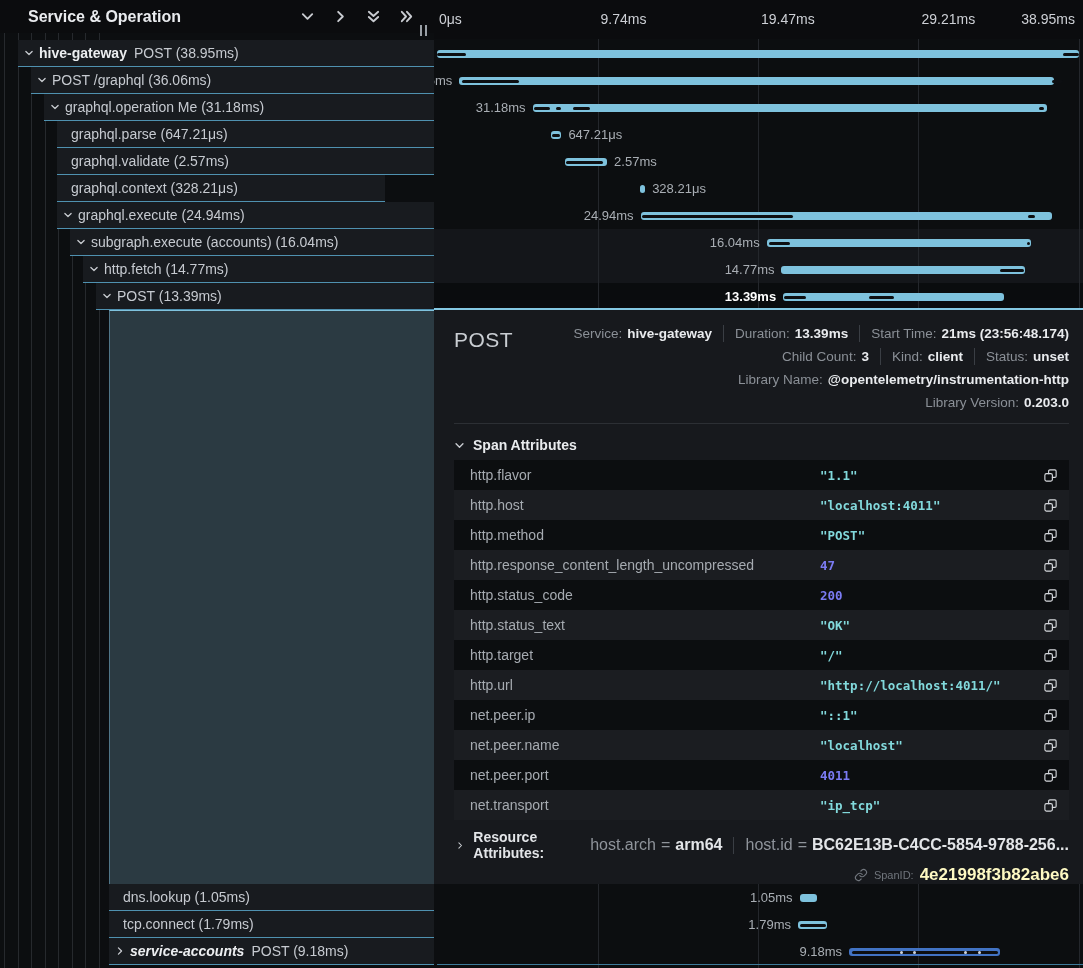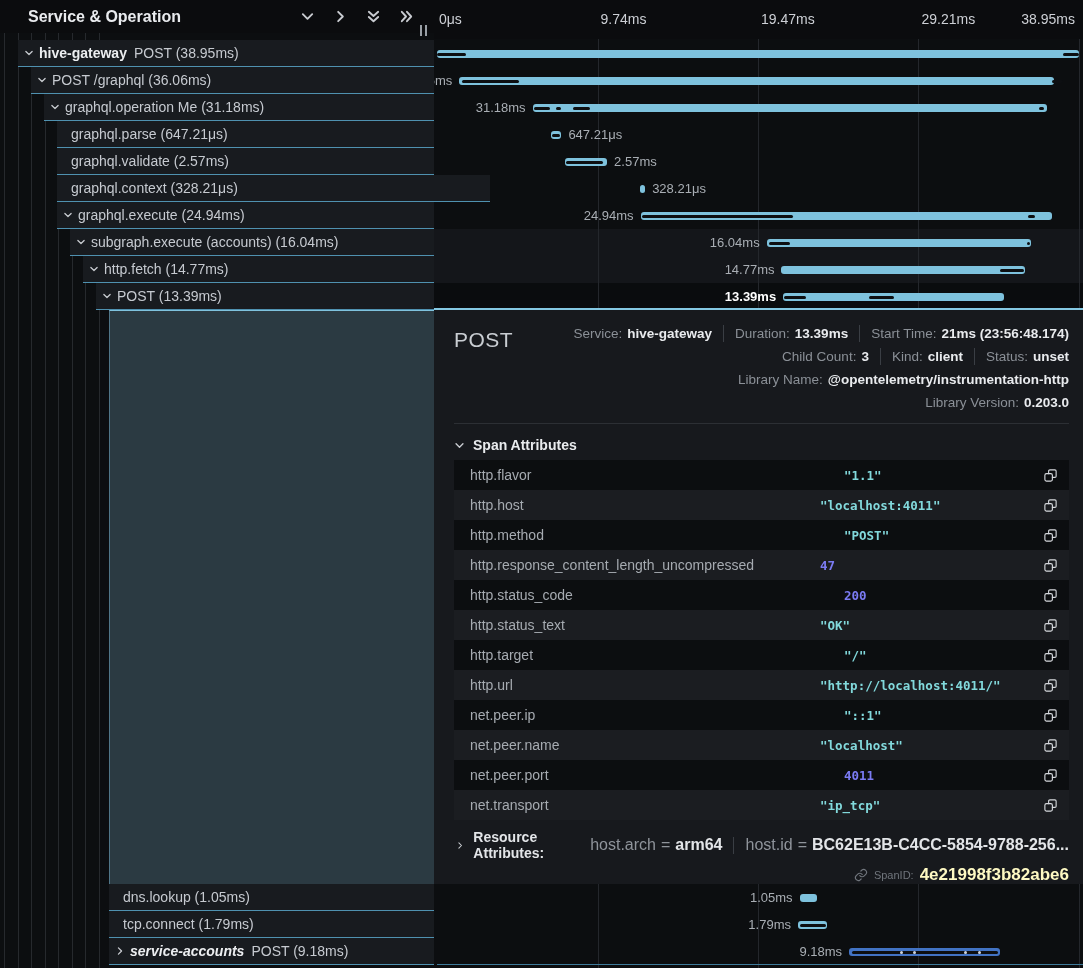--- a/index.html
+++ b/index.html
@@ -48,21 +48,21 @@
   .meta-pair{display:flex;align-items:center;font-size:13.5px;}
   .meta-pair .ml{color:#8b9097;margin-right:5px;}
   .meta-pair .mv{color:#e9ebee;font-weight:bold;}
   .vsep{width:1px;height:17px;background:#3a3e44;margin:0 11px;}
   #detail-divider{height:1px;background:#2c2f34;margin:10px 0 8px 0;}
   #attr-header{display:flex;align-items:center;gap:8px;height:26px;cursor:pointer;}
   #attr-header svg{stroke:#c9ccd1;}
   #attr-title{font-size:14px;font-weight:bold;color:#e9ebee;}
   #attr-table{margin-top:2px;}
   .attr-row{display:flex;align-items:center;height:30px;padding:0 6px 0 16px;box-sizing:border-box;}
-  .attr-row.odd{background:#0c0e10;gap:24px;}
+  .attr-row.odd{background:#0c0e10;}
   .attr-row.even{background:#1b1d21;}
   .attr-key{flex:0 0 350px;font-size:14px;color:#a6abb1;white-space:nowrap;overflow:hidden;}
   .attr-val{flex:1;font-family:"DejaVu Sans Mono",monospace;font-size:12.5px;font-weight:bold;}
   .attr-val.string{color:#82d9dc;}
   .attr-val.number{color:#7b7bf3;}
   .copy-btn{flex:0 0 26px;display:flex;align-items:center;justify-content:center;cursor:pointer;}
   .copy-btn svg{stroke:#d6d9dd;}
   #resource-line{display:flex;align-items:center;margin-top:13px;height:24px;padding-left:2px;}
   #resource-line svg{stroke:#c9ccd1;margin-right:9px;}
   #resource-title{font-size:14px;font-weight:bold;color:#e3e5e8;margin-right:12px;}
@@ -392,21 +392,21 @@
           </svg>
         </span>
         <span>graphql.operation Me (31.18ms)</span>
       </div>
       <div class="trow nochev" style="top: 121px; left: 57px; width: 377px;">
         <span>graphql.parse (647.21μs)</span>
       </div>
       <div class="trow nochev" style="top: 148px; left: 57px; width: 377px;">
         <span>graphql.validate (2.57ms)</span>
       </div>
-      <div class="trow nochev" style="top: 175px; left: 57px; width: 433px;">
+      <div class="trow nochev" style="top: 175px; left: 57px; width: 328px;">
         <span>graphql.context (328.21μs)</span>
       </div>
       <div class="trow" style="top: 202px; left: 57px; width: 377px;">
         <span class="chev">
           <svg width="10" height="10" viewBox="0 0 16 16" fill="none" stroke-width="2" stroke-linecap="round" stroke-linejoin="round">
             <polyline points="3,5.5 8,10.5 13,5.5"></polyline>
           </svg>
         </span>
         <span>graphql.execute (24.94ms)</span>
       </div>

